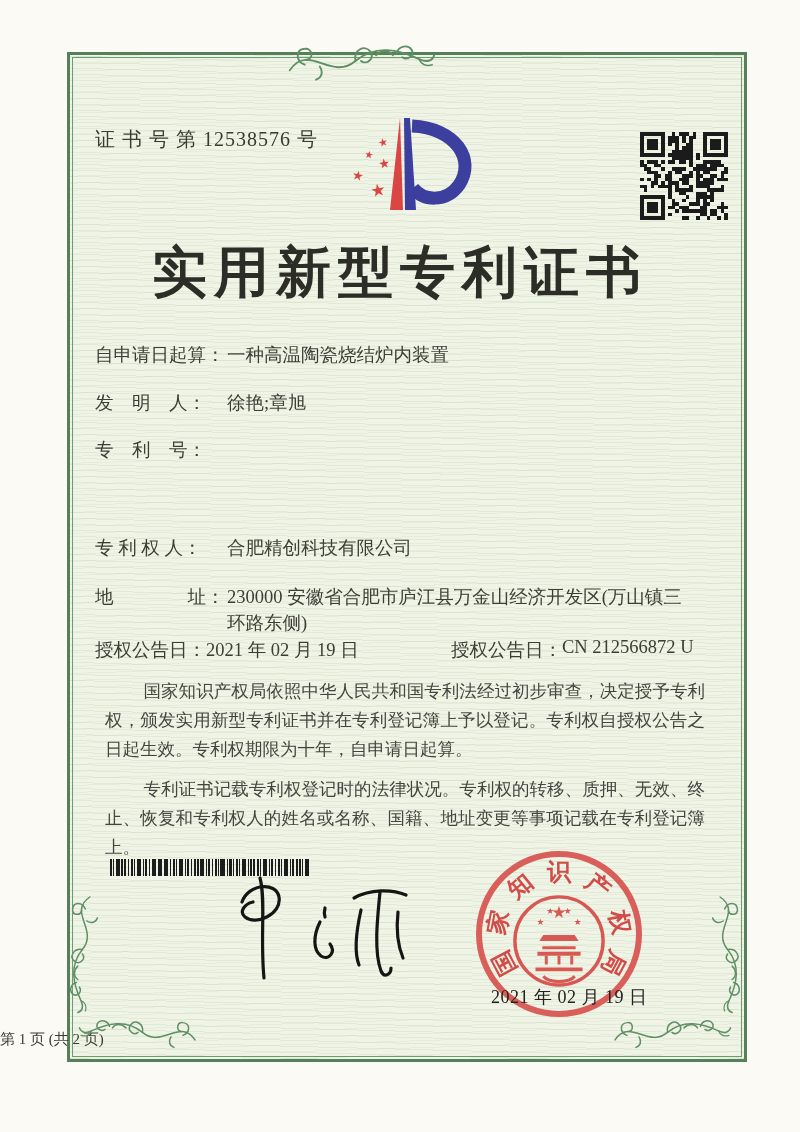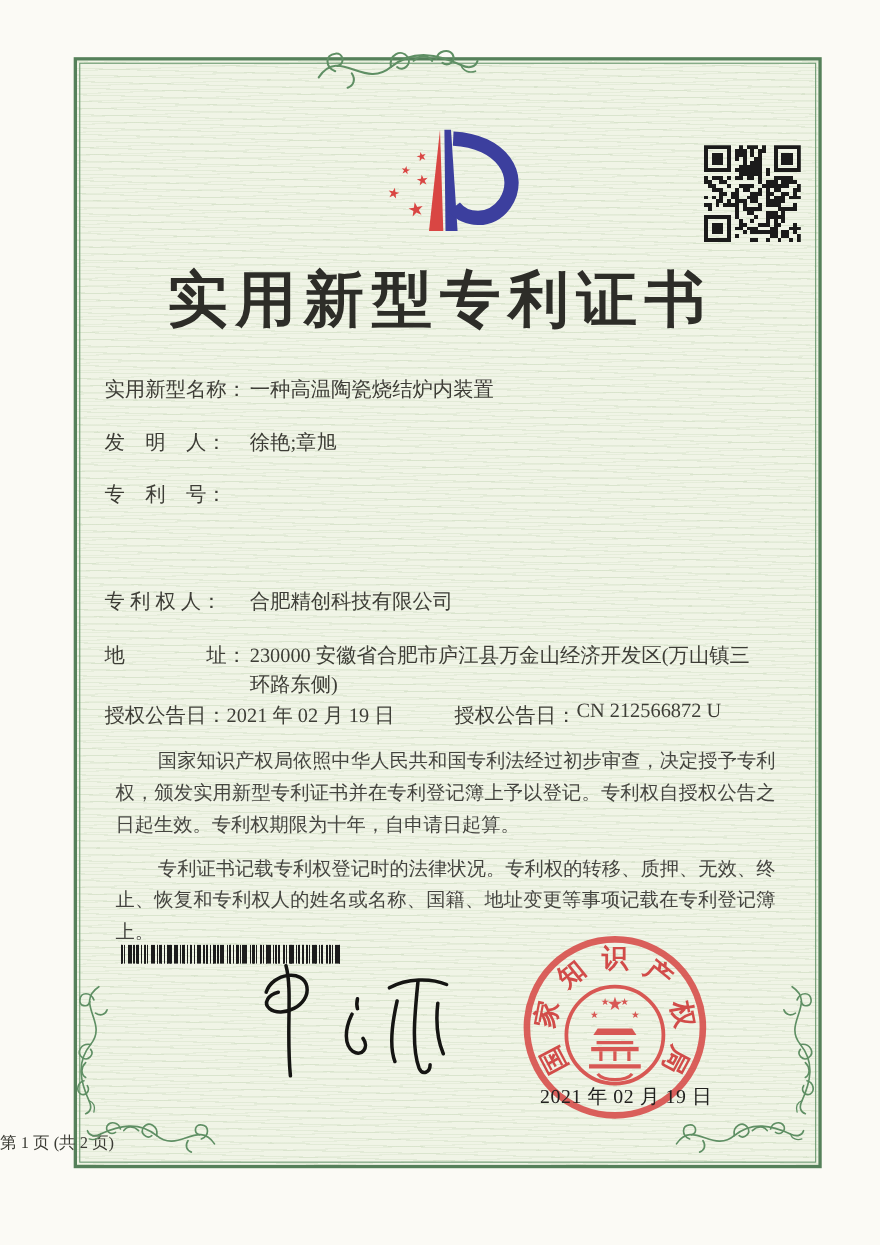--- a/index.html
+++ b/index.html
@@ -22,21 +22,21 @@
     content:"";position:absolute;inset:2px;border:1px solid #6c9a71;pointer-events:none;
   }
   .cert-no{position:absolute;left:95px;top:126px;font-size:20px;letter-spacing:1px;color:#3a3a33;}
   .title{position:absolute;left:0;top:236px;width:100%;text-align:center;
          font-size:55px;font-weight:700;letter-spacing:7px;color:#2d2d28;}
   
   .row{position:absolute;left:95px;width:620px;display:flex;font-size:18.5px;line-height:26px;color:#3d3d36;}
   .row .lab{width:132px;flex:none;}
   .row .val{max-width:460px;}
   .r1{top:342px}.r2{top:390px}.r3{top:437px}.r4{top:484px}.r5{top:535px}.r6{top:584px}
-  .rowg{position:absolute;left:95px;top:637px;width:630px;font-size:18.5px;color:#3d3d36;display:flex;}
+  .rowg{position:absolute;left:95px;top:637px;width:630px;font-size:18.5px;color:#3d3d36;display:flex;gap:38px;}
   .rowg .g1{width:318px;flex:none;display:flex;}
   .rowg .g2{display:flex;}
   .rowg .lab{flex:none;}
   .paras{position:absolute;left:94px;top:666px;width:622px;font-size:17.5px;line-height:29px;
          color:#454540;text-align:justify;}
   .paras p{margin:11px;text-indent:2.2em;}
   
   .barcode{
     position:absolute;left:110px;top:859px;width:200px;height:17px;
     background:
@@ -100,20 +100,21 @@
   <svg class="flourish fl-bl-v" viewBox="0 0 160 55">
       <use href="#vine"></use>
     </svg>
   <svg class="flourish fl-br-h" viewBox="0 0 160 55">
       <use href="#vine"></use>
     </svg>
   <svg class="flourish fl-br-v" viewBox="0 0 160 55">
       <use href="#vine"></use>
     </svg>
 
+  <div class="cert-no">证 书 号 第 12538576 号</div>
 
   <svg class="logo" viewBox="0 0 150 125">
     <polygon points="70,8 60,100 73,100" fill="#d94643"></polygon>
     <polygon points="74,8 75,100 86,100 80,8" fill="#3c3f9e"></polygon>
     <path d="M82,16 C126,18 146,50 129,75 C116,93 93,91 83,78" fill="none" stroke="#3c3f9e" stroke-width="13"></path>
     <text x="53" y="36" font-size="11" fill="#d94643" text-anchor="middle" transform="rotate(-15 53 32)">★</text>
     <text x="39" y="48" font-size="10" fill="#d94643" text-anchor="middle" transform="rotate(10 39 44)">★</text>
     <text x="54" y="58" font-size="13" fill="#d94643" text-anchor="middle" transform="rotate(-8 54 53)">★</text>
     <text x="28" y="70" font-size="13" fill="#d94643" text-anchor="middle" transform="rotate(12 28 65)">★</text>
     <text x="48" y="86" font-size="17" fill="#d94643" text-anchor="middle" transform="rotate(-10 48 80)">★</text>
@@ -444,21 +445,21 @@
         <rect x="16" y="24" width="1" height="1"></rect>
         <rect x="19" y="24" width="1" height="1"></rect>
         <rect x="22" y="24" width="1" height="1"></rect>
         <rect x="24" y="24" width="1" height="1"></rect>
       </g>
     </svg>
 
   <div class="title">实用新型专利证书</div>
 
   <div class="row r1">
-    <span class="lab">实用新型名称：</span>
+    <span class="lab">自申请日起算：</span>
     <span class="val">一种高温陶瓷烧结炉内装置</span>
   </div>
   <div class="row r2">
     <span class="lab">发　明　人：</span>
     <span class="val">徐艳;章旭</span>
   </div>
   <div class="row r3">
     <span class="lab">专　利　号：</span>
   </div>
   <div class="row r5">

